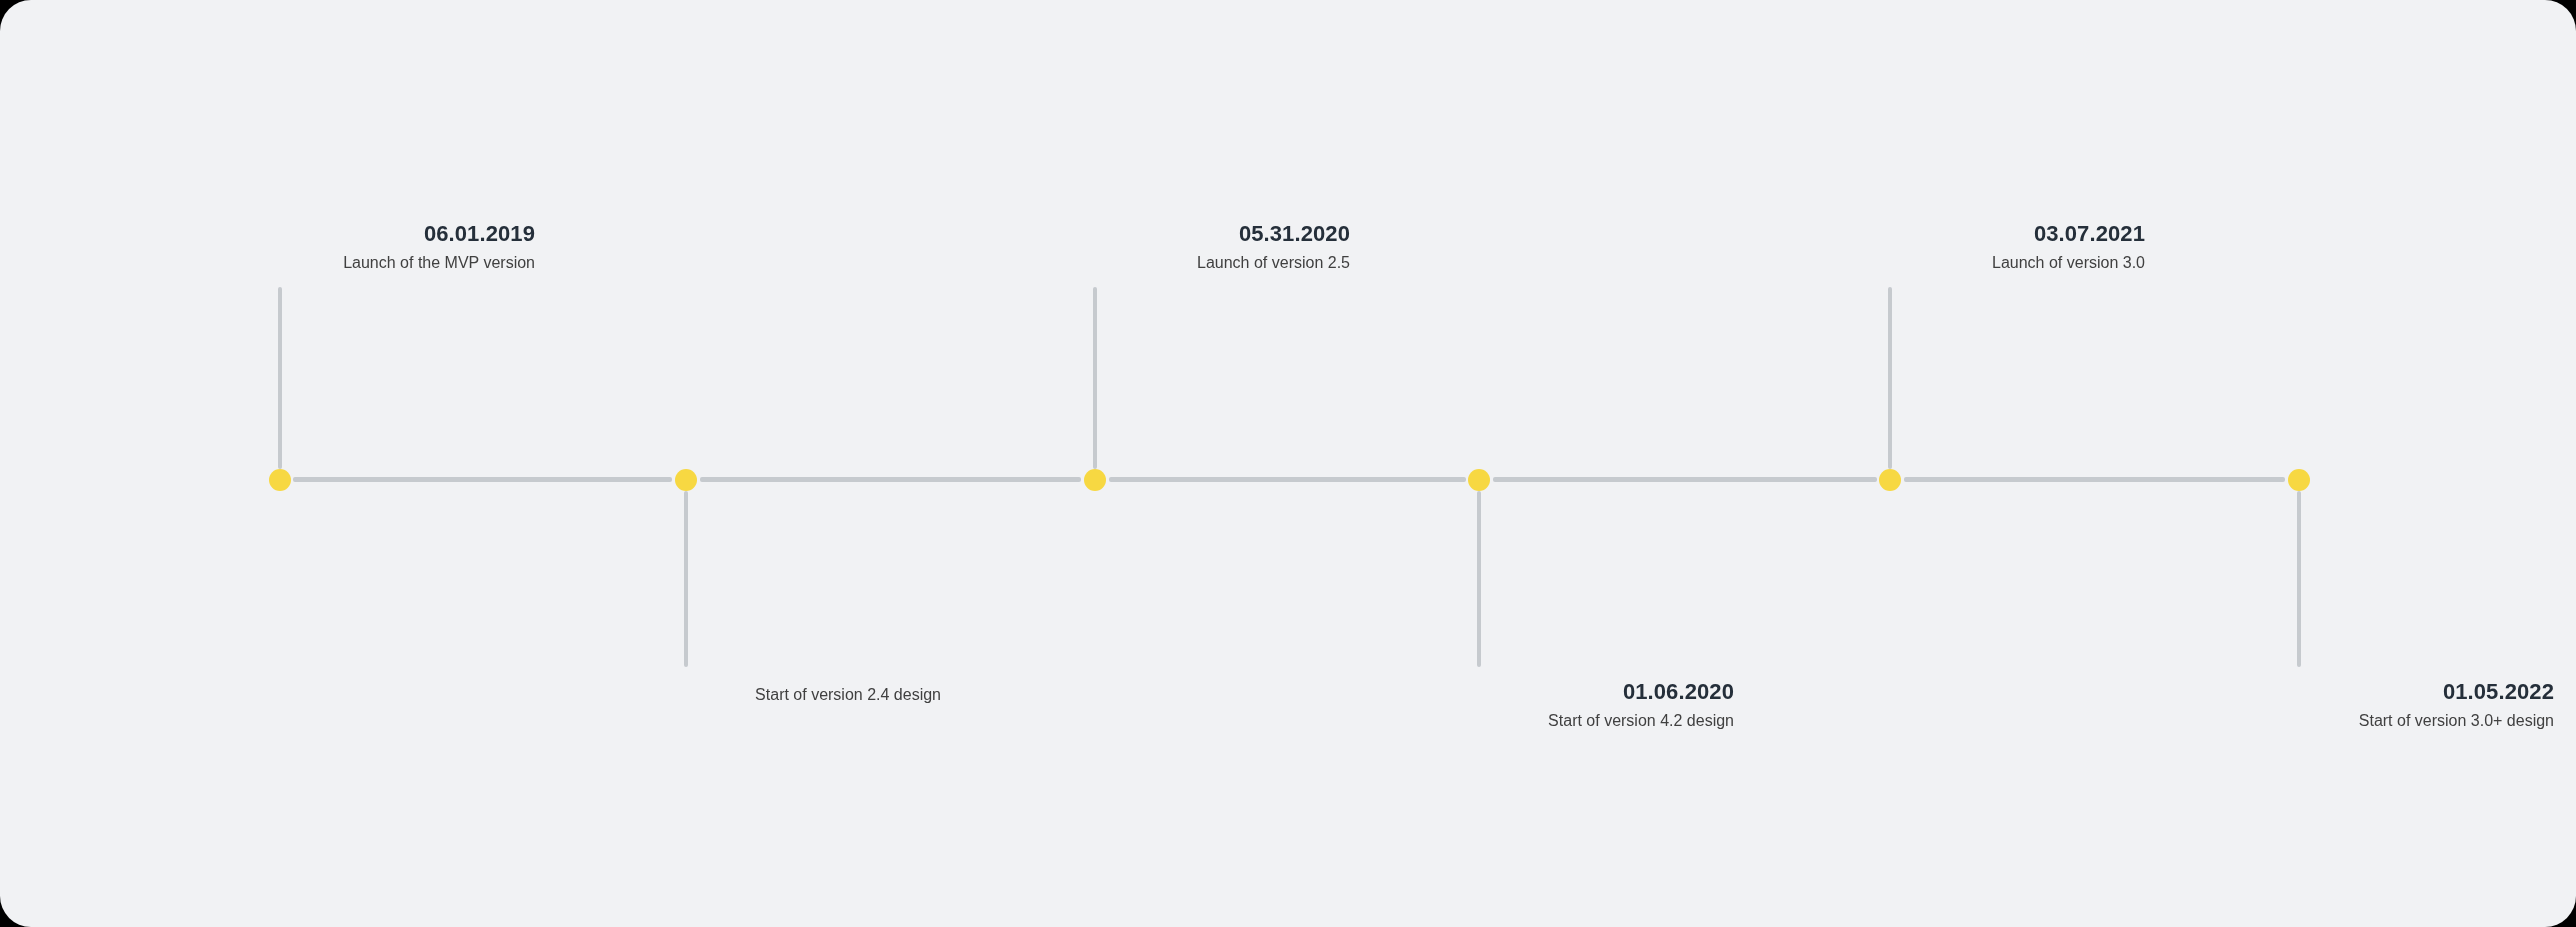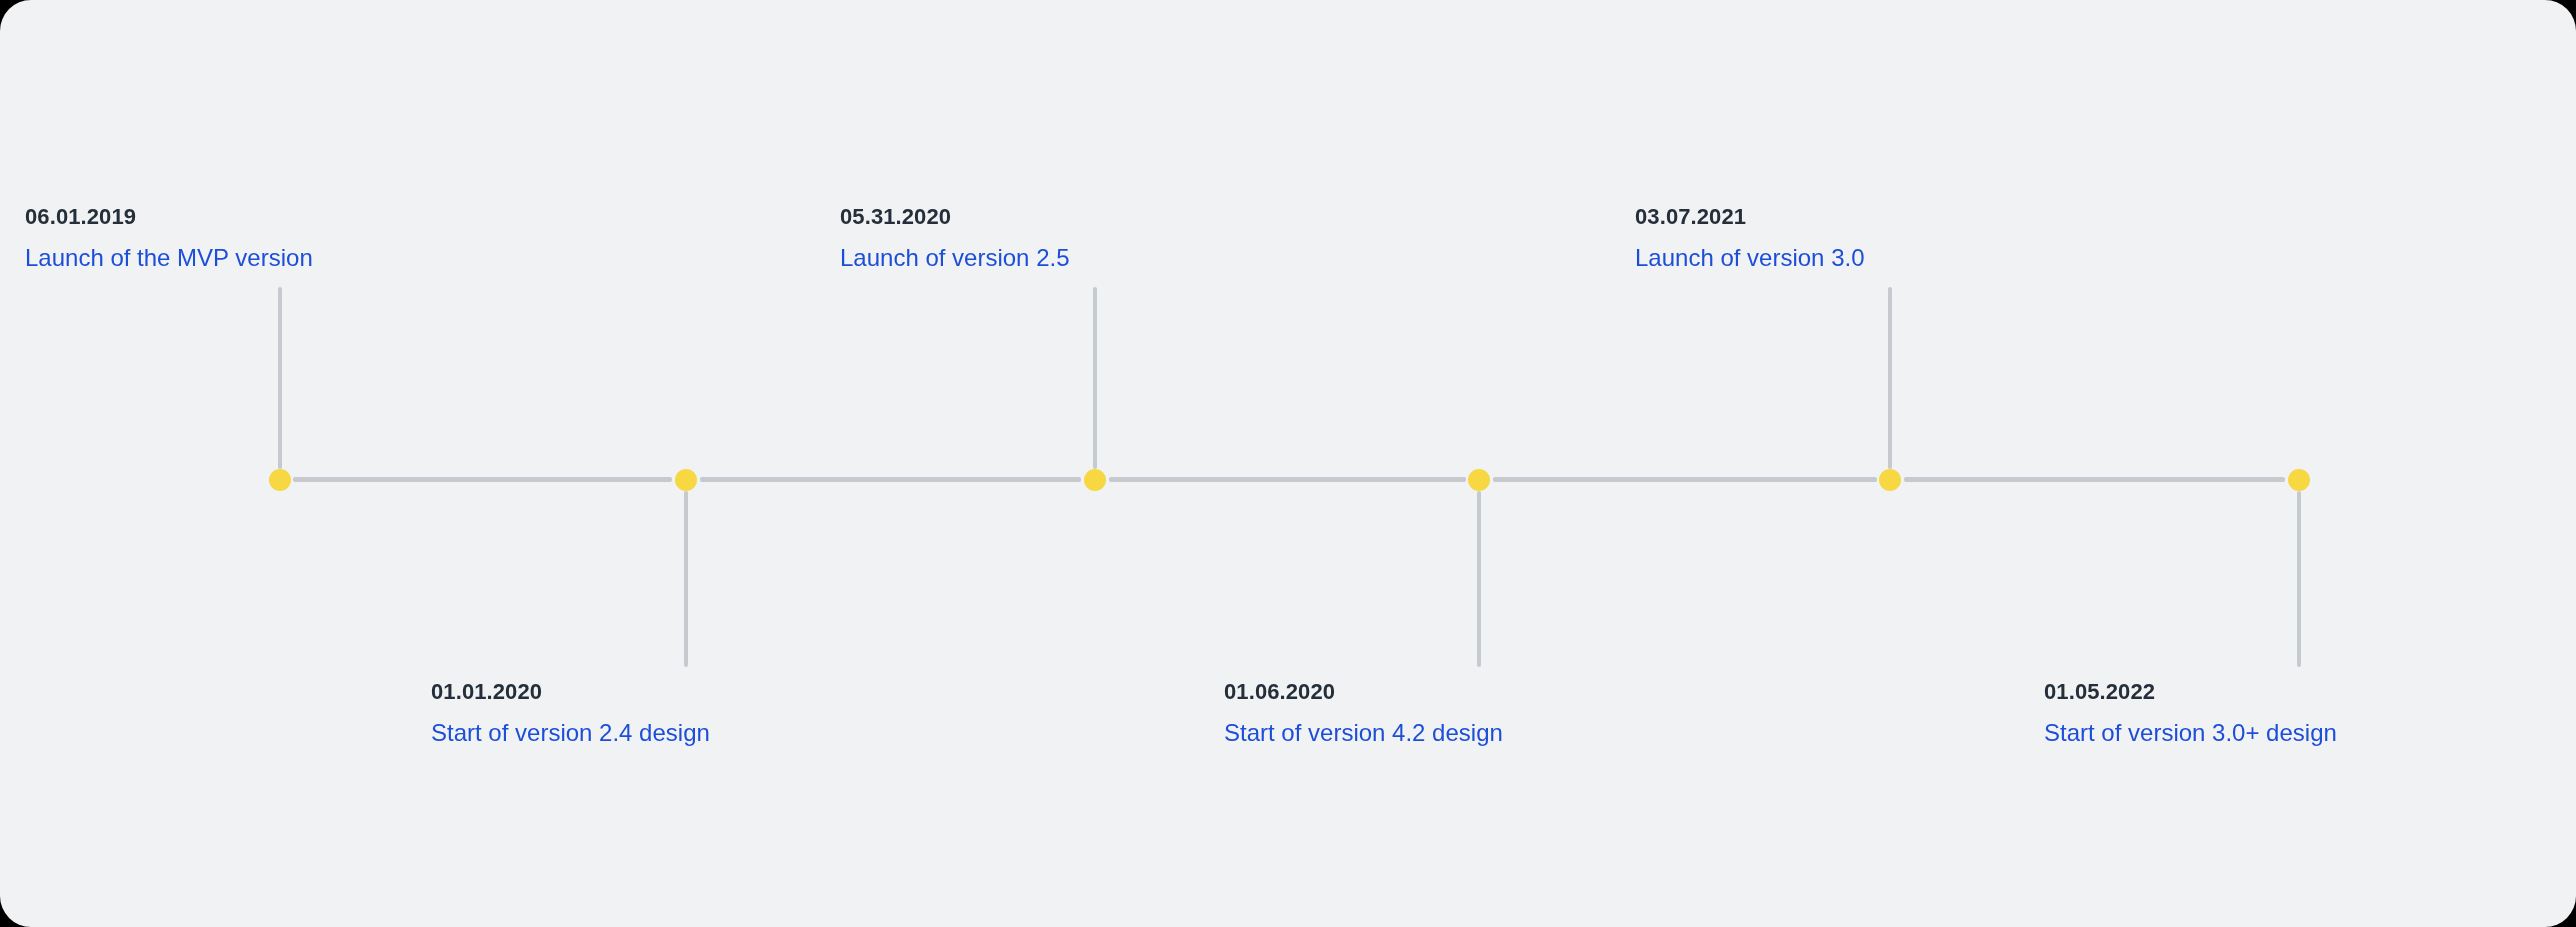--- a/index.html
+++ b/index.html
@@ -15,28 +15,28 @@
 
   .node{position:absolute;top:480px;left:0;width:0;height:0;}
 
   .dot{position:absolute;width:22px;height:22px;margin-left:-11px;margin-top:-11px;
        border-radius:50%;background:#F7D842;}
 
   .stalk{position:absolute;width:4.7px;margin-left:-2.3px;background:#C6CACE;border-radius:2px;}
   .stalk.up{bottom:11.4px;height:182px;}
   .stalk.down{top:11.4px;height:176px;}
 
-  .label{position:absolute;width:510px;margin-left:-255px;text-align:left;}
+  .label{position:absolute;width:510px;margin-left:-255px;text-align:right;}
   .label.above{bottom:206px;}
   .label.below{top:199px;}
 
   .date{font-size:22px;font-weight:bold;color:#252F3A;letter-spacing:0.1px;
         line-height:1.18;white-space:nowrap;}
-  .desc{font-size:24px;font-weight:400;color:#1d4ed8;line-height:1.35;
-        white-space:nowrap;margin-top:12px;}
+  .desc{font-size:16px;font-weight:400;color:#404040;line-height:1.35;
+        white-space:nowrap;margin-top:5px;}
 </style>
 </head>
 <body>
 
 <div id="panel">
   <div id="timeline">
       <div class="axis" style="left: 293px; width: 379px; top: 477px;"></div>
       <div class="axis" style="left: 700px; width: 381px; top: 477px;"></div>
       <div class="axis" style="left: 1109px; width: 357px; top: 477px;"></div>
       <div class="axis" style="left: 1493px; width: 384px; top: 477px;"></div>
@@ -46,21 +46,20 @@
         <div class="dot"></div>
         <div class="label above">
           <div class="date">06.01.2019</div>
           <div class="desc">Launch of the MVP version</div>
         </div>
       </div>
       <div class="node" style="left: 686px; top: 480px;">
         <div class="stalk down"></div>
         <div class="dot"></div>
         <div class="label below">
-          <div class="date">01.01.2020</div>
           <div class="desc">Start of version 2.4 design</div>
         </div>
       </div>
       <div class="node" style="left: 1095px; top: 480px;">
         <div class="stalk up"></div>
         <div class="dot"></div>
         <div class="label above">
           <div class="date">05.31.2020</div>
           <div class="desc">Launch of version 2.5</div>
         </div>

